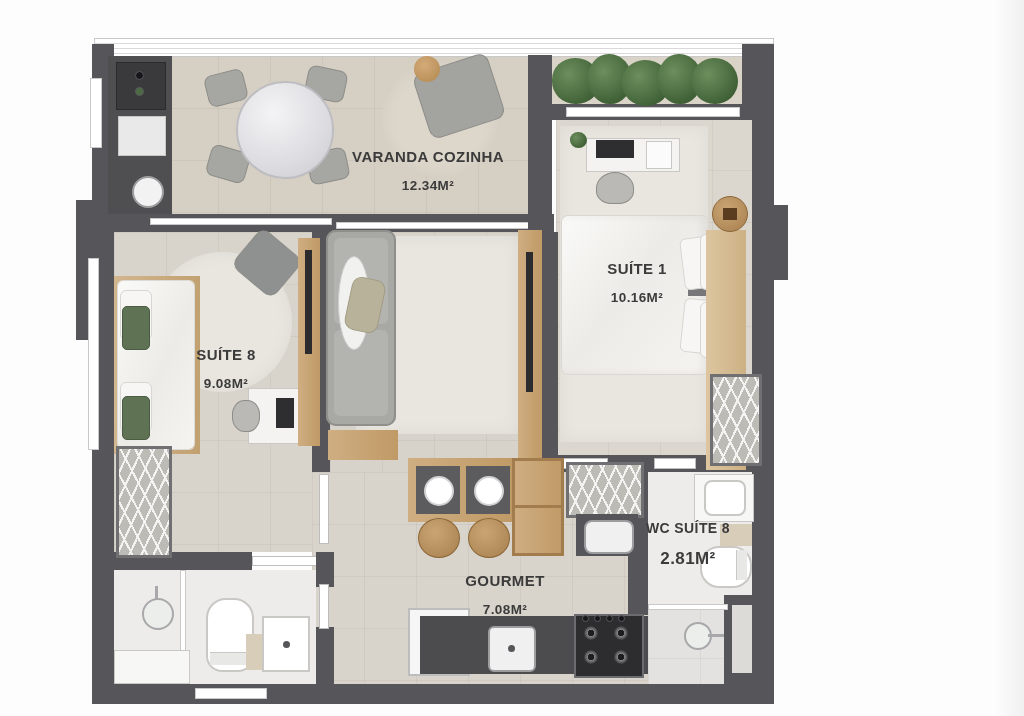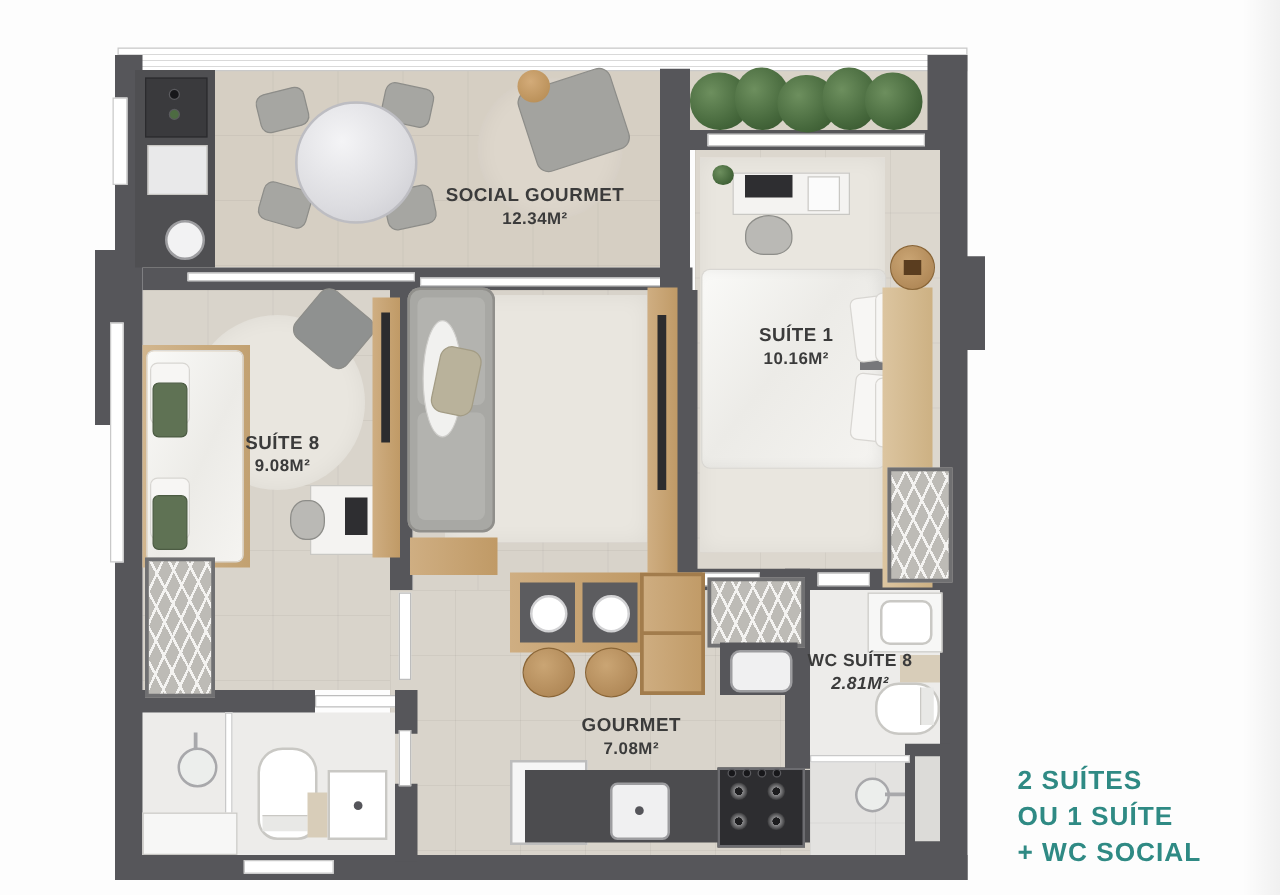--- a/index.html
+++ b/index.html
@@ -22,22 +22,22 @@
   .hatch{position:absolute;border:3px solid #707072;
          background:repeating-linear-gradient(115deg,transparent 0 9px,#f4f3f1 9px 11px),
                     repeating-linear-gradient(62deg,transparent 0 11px,#f4f3f1 11px 13px),#bdbbb6;}
   .plant{position:absolute;border-radius:48% 52% 50% 50%;
          background:radial-gradient(circle at 35% 35%,#6d8f5e,#46683c 62%,#33512b);}
   .pillow{position:absolute;background:#f7f6f4;border:1px solid #d8d6d2;border-radius:6px;}
   .gpillow{position:absolute;background:#5f7254;border:1px solid #4c5c43;border-radius:5px;}
   .room-label{position:absolute;transform:translateX(-50%);text-align:center;
               color:#3b3b3b;font-weight:700;letter-spacing:.4px;white-space:nowrap;}
   .room-label .nm{font-size:15px;}
-  .room-label .ar{font-size:13.5px;margin-top:2px;}
-  .rl-sm .nm{font-size:14px;} .rl-sm .ar{font-size:14px;font-style:italic;}
+  .room-label .ar{font-size:13.5px;margin-top:13px;}
+  .rl-sm .nm{font-size:14px;} .rl-sm .ar{font-size:17px;}
   #tagline{position:absolute;left:814px;top:610px;color:#2f8a84;font-weight:700;
            font-size:21px;line-height:29px;letter-spacing:.8px;white-space:nowrap;}
   .burner{position:absolute;width:14px;height:14px;border-radius:50%;
           background:radial-gradient(circle,#1d1d1f 30%,#8a8a8c 32%,#3c3c3e 70%);}
   .knob{position:absolute;width:7px;height:7px;border-radius:50%;background:#17171a;border:1px solid #5a5a5e;}
   .stool{position:absolute;border-radius:50%;background:radial-gradient(circle at 40% 35%,#caa574,#a87f4e);border:1px solid #8a6536;}
   .plate{position:absolute;width:26px;height:26px;border-radius:50%;background:#fff;border:2px solid #d2d2d4;}
   .doorleaf{position:absolute;background:#fff;border:1px solid #bdbdbd;}
   .shadowR{position:absolute;right:0;top:0;width:30px;height:716px;
            background:linear-gradient(90deg,rgba(0,0,0,0),rgba(0,0,0,.05));}
@@ -212,41 +212,36 @@
   <div class="whitebox" style="left:114px;top:650px;width:74px;height:32px;background:#f7f7f6;"></div>
   <div class="abs" style="left:206px;top:598px;width:44px;height:70px;border-radius:20px 20px 16px 16px;background:#fff;border:2px solid #c9c8c4;">
     <div class="abs" style="left:2px;top:52px;width:36px;height:12px;background:#e8e8e6;border-top:1px solid #c9c8c4;"></div>
   </div>
   <div class="abs" style="left:246px;top:634px;width:18px;height:36px;background:#d8cdb9;"></div>
   <div class="abs" style="left:262px;top:616px;width:44px;height:52px;background:#fff;border:2px solid #c9c8c4;">
     <div class="abs" style="left:19px;top:23px;width:7px;height:7px;border-radius:50%;background:#55555a;"></div>
   </div>
 
   <div class="room-label" style="left:428px;top:148px;">
-    <div class="nm">SOCIAL GOURMET</div>
+    <div class="nm">VARANDA COZINHA</div>
     <div class="ar">12.34M²</div>
   </div>
   <div class="room-label" style="left:637px;top:260px;">
     <div class="nm">SUÍTE 1</div>
     <div class="ar">10.16M²</div>
   </div>
   <div class="room-label" style="left:226px;top:346px;">
     <div class="nm">SUÍTE 8</div>
     <div class="ar">9.08M²</div>
   </div>
   <div class="room-label" style="left:505px;top:572px;">
     <div class="nm">GOURMET</div>
     <div class="ar">7.08M²</div>
   </div>
   <div class="room-label rl-sm" style="left:688px;top:520px;">
     <div class="nm">WC SUÍTE 8</div>
     <div class="ar">2.81M²</div>
   </div>
 
-  <div id="tagline">
-    <div>2 SUÍTES</div>
-    <div>OU 1 SUÍTE</div>
-    <div>+ WC SOCIAL</div>
-  </div>
 
   <div class="shadowR"></div>
 </div>
 </div>
 
 </body></html>

